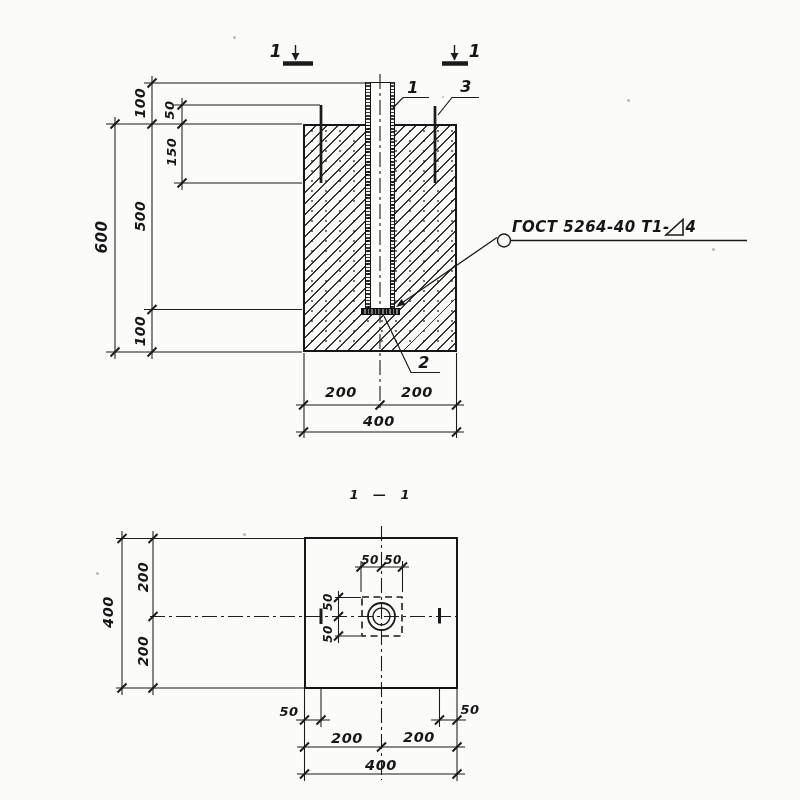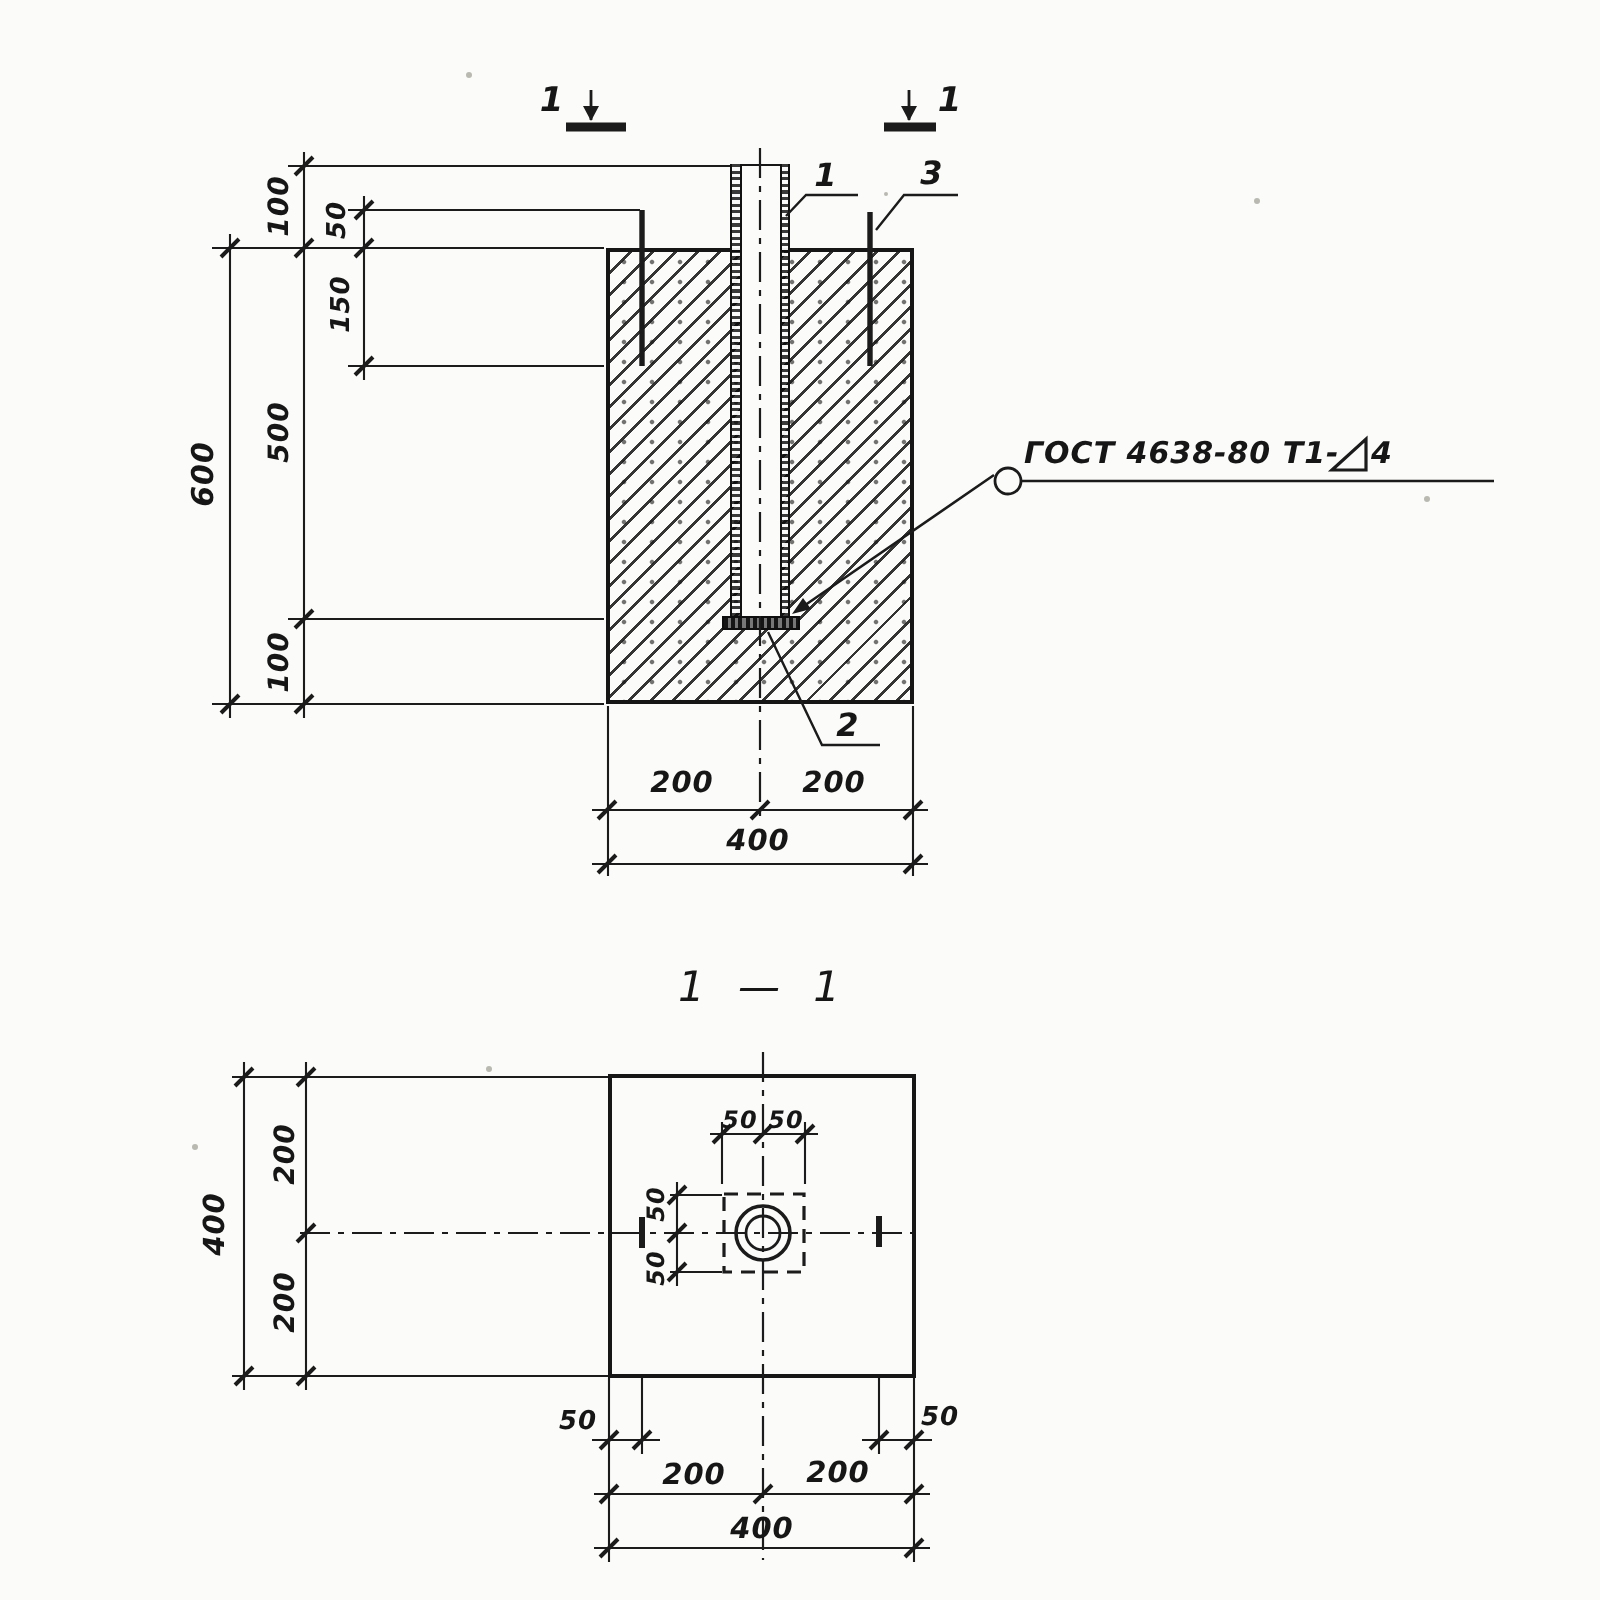--- a/index.html
+++ b/index.html
@@ -108,34 +108,34 @@
     </g>
   </svg>
 
   <div class="lbl txt" style="left:276px;top:51px;font-size:17px">1</div>
   <div class="lbl txt" style="left:475px;top:51px;font-size:17px">1</div>
 
   <div class="lbl txt" style="left:413px;top:88px;font-size:16px">1</div>
   <div class="lbl txt" style="left:466px;top:87px;font-size:16px">3</div>
   <div class="lbl txt" style="left:424px;top:363px;font-size:16px">2</div>
 
-  <div class="lbl txt" style="left:512px;top:227px;transform:translate(0,-50%);font-size:15px">ГОСТ 4638-80  Т1-</div>
+  <div class="lbl txt" style="left:512px;top:227px;transform:translate(0,-50%);font-size:15px">ГОСТ 5264-40  Т1-</div>
   <div class="lbl txt" style="left:691px;top:227px;font-size:15px">4</div>
 
   <div class="lbl rot txt" style="left:102px;top:237px;font-size:15px">600</div>
   <div class="lbl rot txt" style="left:140px;top:103px;font-size:14px">100</div>
   <div class="lbl rot txt" style="left:140px;top:216px;font-size:14px">500</div>
   <div class="lbl rot txt" style="left:140px;top:331px;font-size:14px">100</div>
   <div class="lbl rot txt" style="left:169px;top:110px;font-size:13px">50</div>
   <div class="lbl rot txt" style="left:171px;top:152px;font-size:13px">150</div>
   <div class="lbl txt" style="left:341px;top:392px;font-size:14.5px">200</div>
   <div class="lbl txt" style="left:417px;top:392px;font-size:14.5px">200</div>
   <div class="lbl txt" style="left:379px;top:421px;font-size:14.5px">400</div>
 
-  <div class="lbl txt" style="left:382px;top:494px;font-size:21px;letter-spacing:5px;font-weight:400">1 — 1</div>
+  <div class="lbl txt" style="left:382px;top:494px;font-size:13px;letter-spacing:5px;font-weight:700">1 — 1</div>
 
   <div class="lbl txt" style="left:370px;top:560px;font-size:12px">50</div>
   <div class="lbl txt" style="left:393px;top:560px;font-size:12px">50</div>
   <div class="lbl rot txt" style="left:328px;top:602px;font-size:12px">50</div>
   <div class="lbl rot txt" style="left:328px;top:634px;font-size:12px">50</div>
   <div class="lbl rot txt" style="left:143px;top:577px;font-size:14px">200</div>
   <div class="lbl rot txt" style="left:143px;top:651px;font-size:14px">200</div>
   <div class="lbl rot txt" style="left:108px;top:612px;font-size:14.5px">400</div>
   <div class="lbl txt" style="left:289px;top:711px;font-size:13px">50</div>
   <div class="lbl txt" style="left:470px;top:709px;font-size:13px">50</div>

